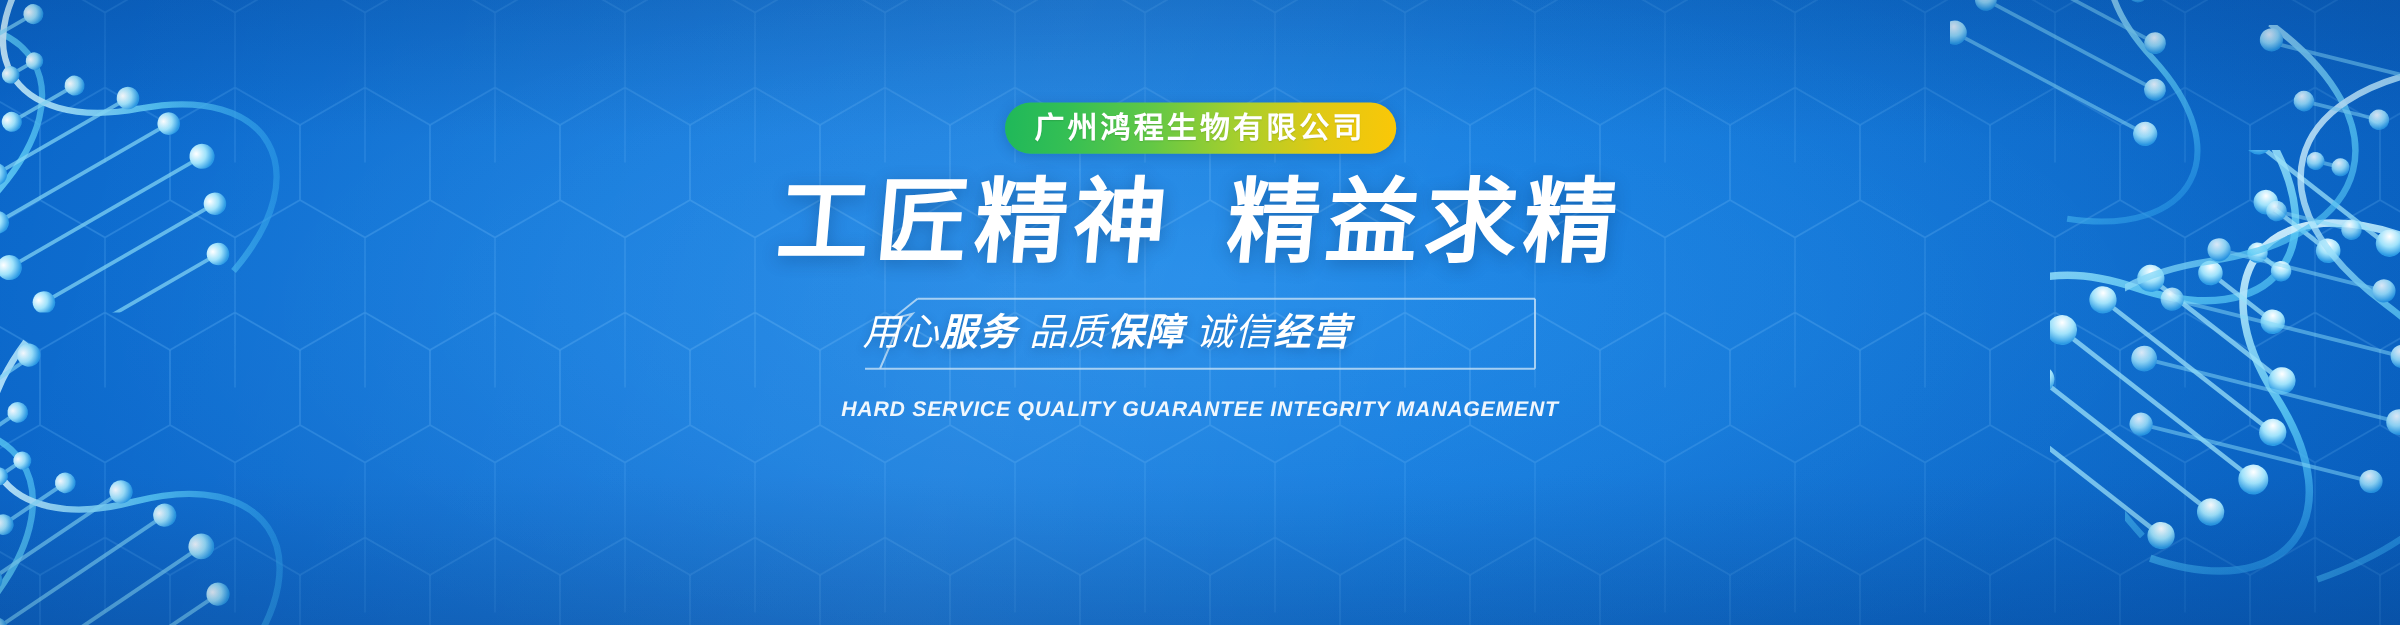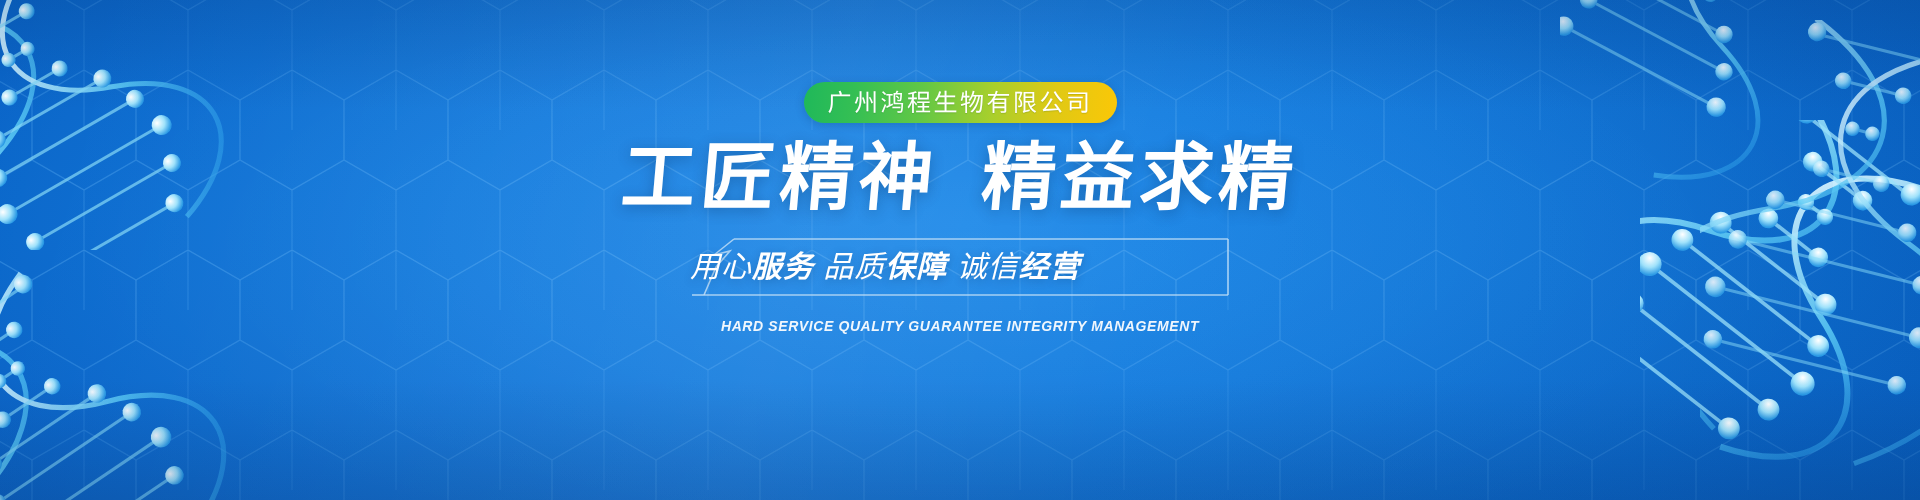--- a/index.html
+++ b/index.html
@@ -71,21 +71,21 @@
     padding: 0 24px;
     border-radius: 21px;
     display: flex;
     align-items: center;
     justify-content: center;
     background: linear-gradient(95deg, #1fb85a 0%, #34bf54 16%, #63c845 38%, #a8cf2c 60%, #e0c914 80%, #fbc707 100%);
     box-shadow: 0 2px 10px rgba(2,40,90,0.22);
   }
   .badge-text {
     font-size: 24px;
-    font-weight: 400;
+    font-weight: 700;
     letter-spacing: 2.5px;
     color: #ffffff;
     white-space: nowrap;
     line-height: 1;
     text-shadow: 0 1px 1px rgba(20,80,20,0.18);
   }
 
   
   .headline {
     margin-top: 18px;
@@ -130,21 +130,21 @@
     line-height: 1;
     text-shadow: 0 2px 8px rgba(2,35,80,0.25);
   }
   .subtitle .sub-light {
     font-weight: 400;
   }
 
   
   .tagline {
     margin-top: 22px;
-    font-size: 14px;
+    font-size: 17px;
     font-style: italic;
     font-weight: 600;
     letter-spacing: 0.6px;
     color: rgba(255,255,255,0.93);
     white-space: nowrap;
     line-height: 1;
   }
 </style>
 </head>
 <body>

